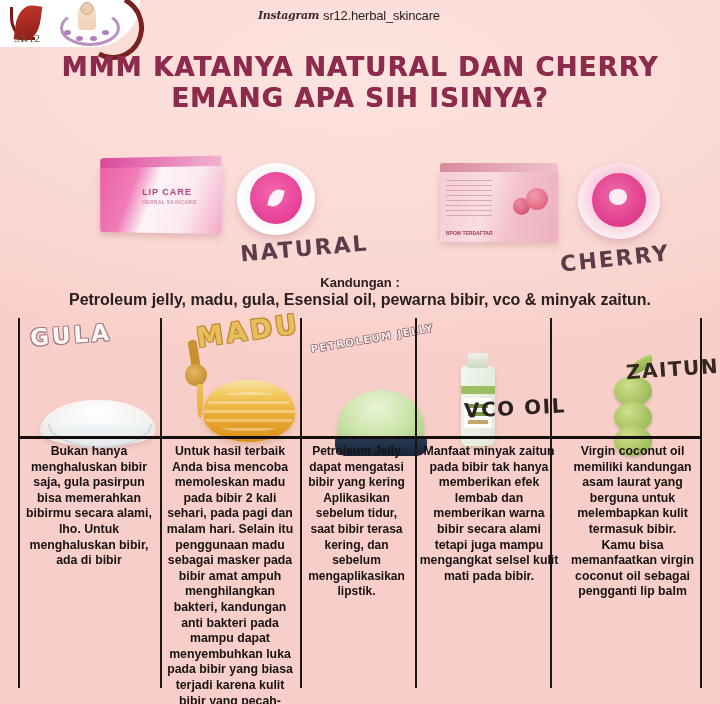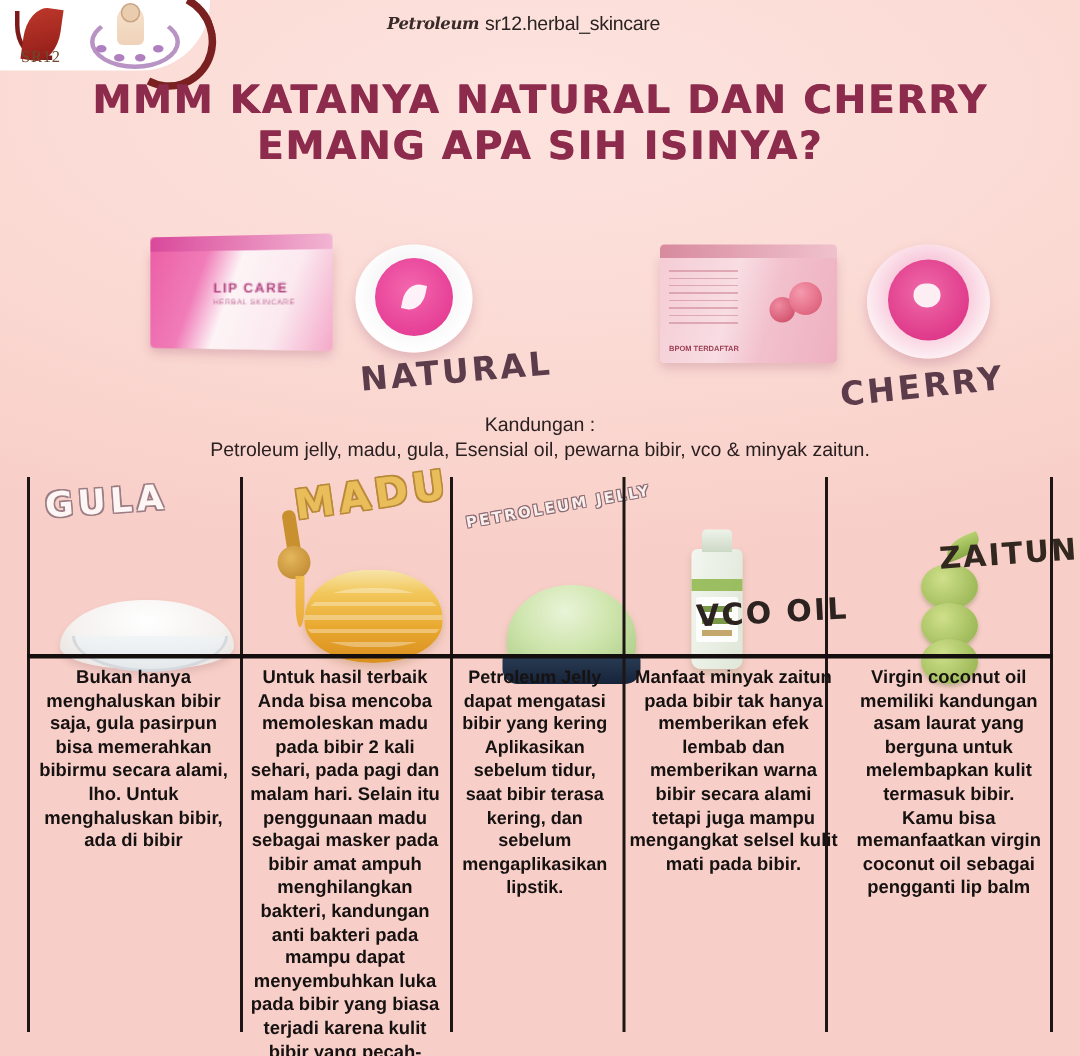--- a/index.html
+++ b/index.html
@@ -161,22 +161,22 @@
   .hand{
     position:absolute;color:#5c3b4a;font-weight:bold;
     font-family:"DejaVu Sans",sans-serif;
   }
   #cap-natural{left:240px;top:236px;font-size:22px;letter-spacing:2px;transform:rotate(-5deg);}
   #cap-cherry{left:560px;top:246px;font-size:22px;letter-spacing:2px;transform:rotate(-6deg);}
   
   #kandungan{
     position:absolute;left:0;top:274px;width:720px;text-align:center;color:#2a2020;
   }
-  #kandungan .kt{font-size:13px;font-weight:normal;display:block;line-height:17px;}
-  #kandungan .kb{font-size:13px;font-weight:normal;display:block;line-height:18px;}
+  #kandungan .kt{font-size:13px;font-weight:bold;display:block;line-height:17px;}
+  #kandungan .kb{font-size:16px;font-weight:bold;display:block;line-height:18px;}
   
   #strip{position:absolute;left:18px;top:318px;width:684px;height:118px;}
   .vline{position:absolute;top:318px;width:2px;height:370px;background:#1d1614;}
   
   #art-gula{
     position:absolute;left:22px;top:82px;width:116px;height:46px;
     background:radial-gradient(ellipse at 50% 30%, #ffffff 0%, #f4f1ef 60%, #e3dedb 100%);
     border-radius:50% 50% 46% 46%/70% 70% 34% 34%;
     box-shadow:0 3px 5px rgba(120,80,90,.18);
   }
@@ -308,21 +308,21 @@
       <div class="crest-figure"></div>
       <div class="crest-head"></div>
       <div class="crest-leaf" style="left:8px;top:28px;"></div>
       <div class="crest-leaf" style="left:20px;top:34px;"></div>
       <div class="crest-leaf" style="left:34px;top:34px;"></div>
       <div class="crest-leaf" style="left:46px;top:28px;"></div>
     </div>
   </div>
 
   <div id="insta">
-    <span class="ig-word">Petroleum</span>
+    <span class="ig-word">Instagram</span>
     <span class="ig-handle">sr12.herbal_skincare</span>
   </div>
 
   <div id="headline">
     <span>MMM KATANYA NATURAL DAN CHERRY</span>
     <span class="l2">EMANG APA SIH ISINYA?</span>
   </div>
 
   <div class="prod" id="prod-box-natural">
     <div class="bx-top"></div>

